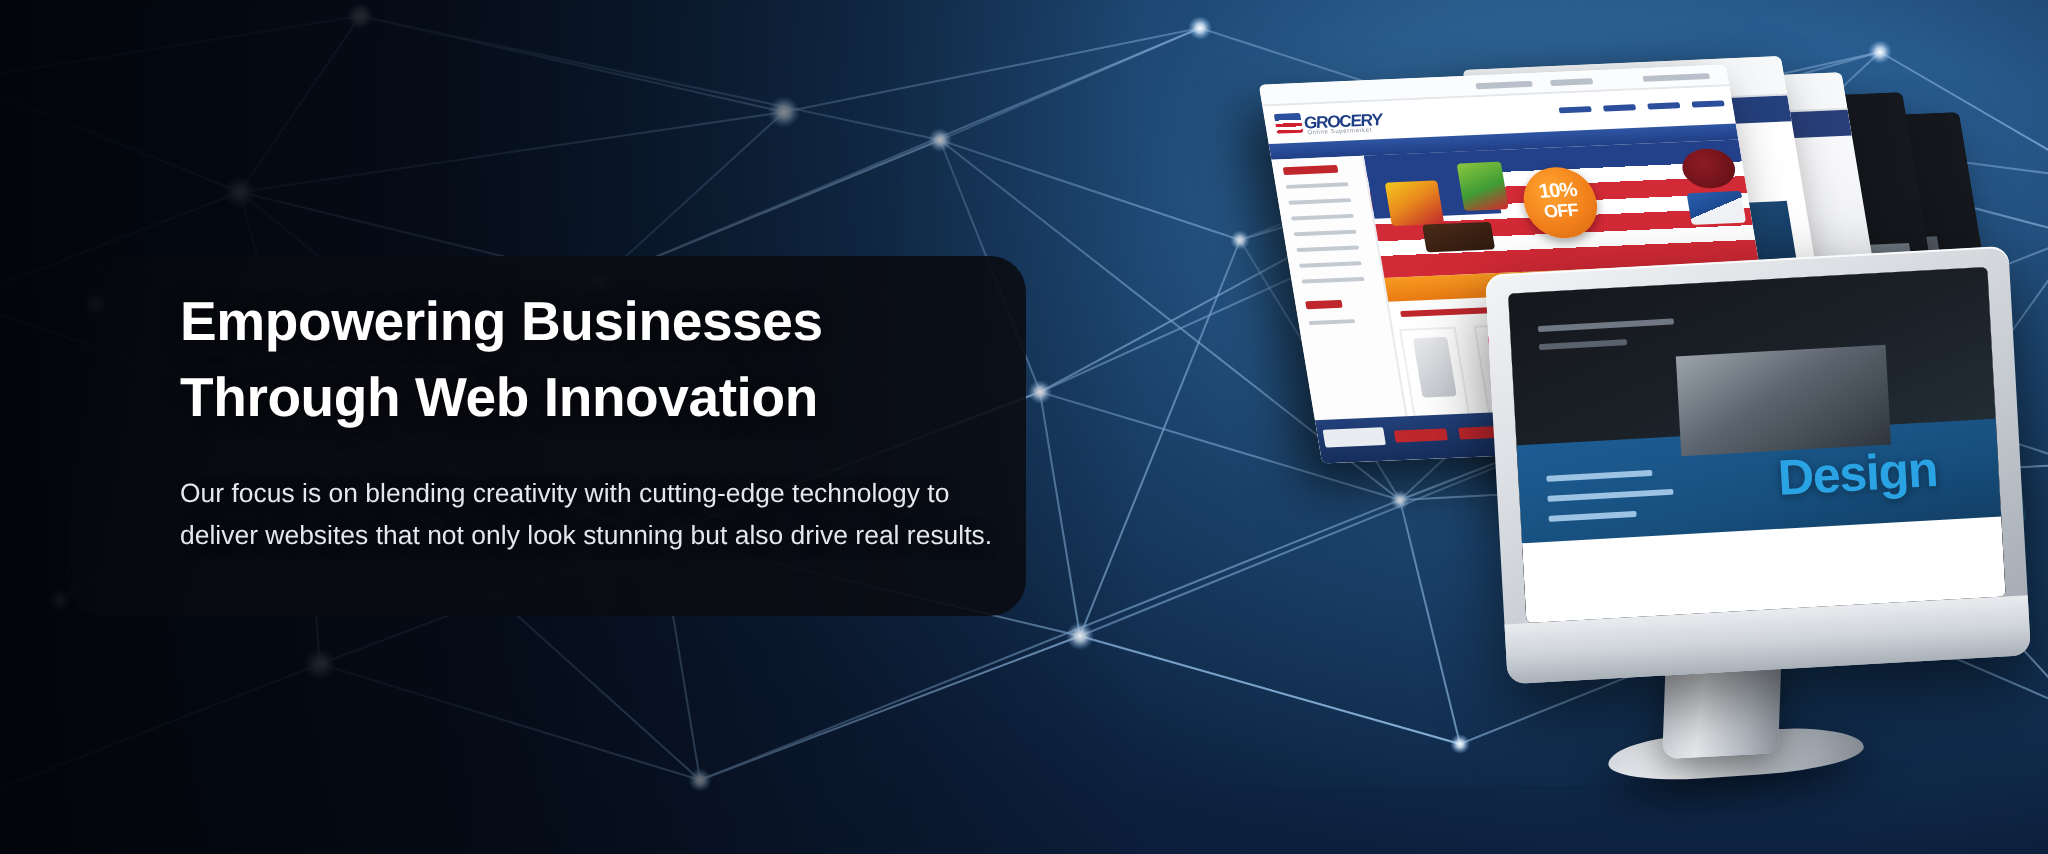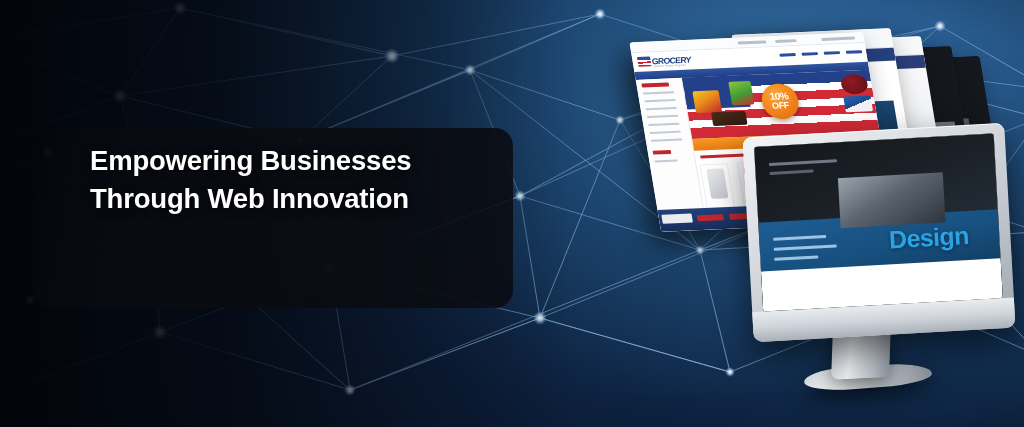--- a/index.html
+++ b/index.html
@@ -398,15 +398,16 @@
         </div>
         <div class="mon-chin"></div>
       </div>
     </div>
   </div>
 
   <div class="copy-panel"></div>
   <div class="copy">
     <h1 class="headline">Empowering Businesses
 Through Web Innovation</h1>
+    <p class="subcopy">Our focus is on blending creativity with cutting-edge technology to deliver websites that not only look stunning but also drive real results.</p>
   </div>
 
 </div>
 
 </body></html>

